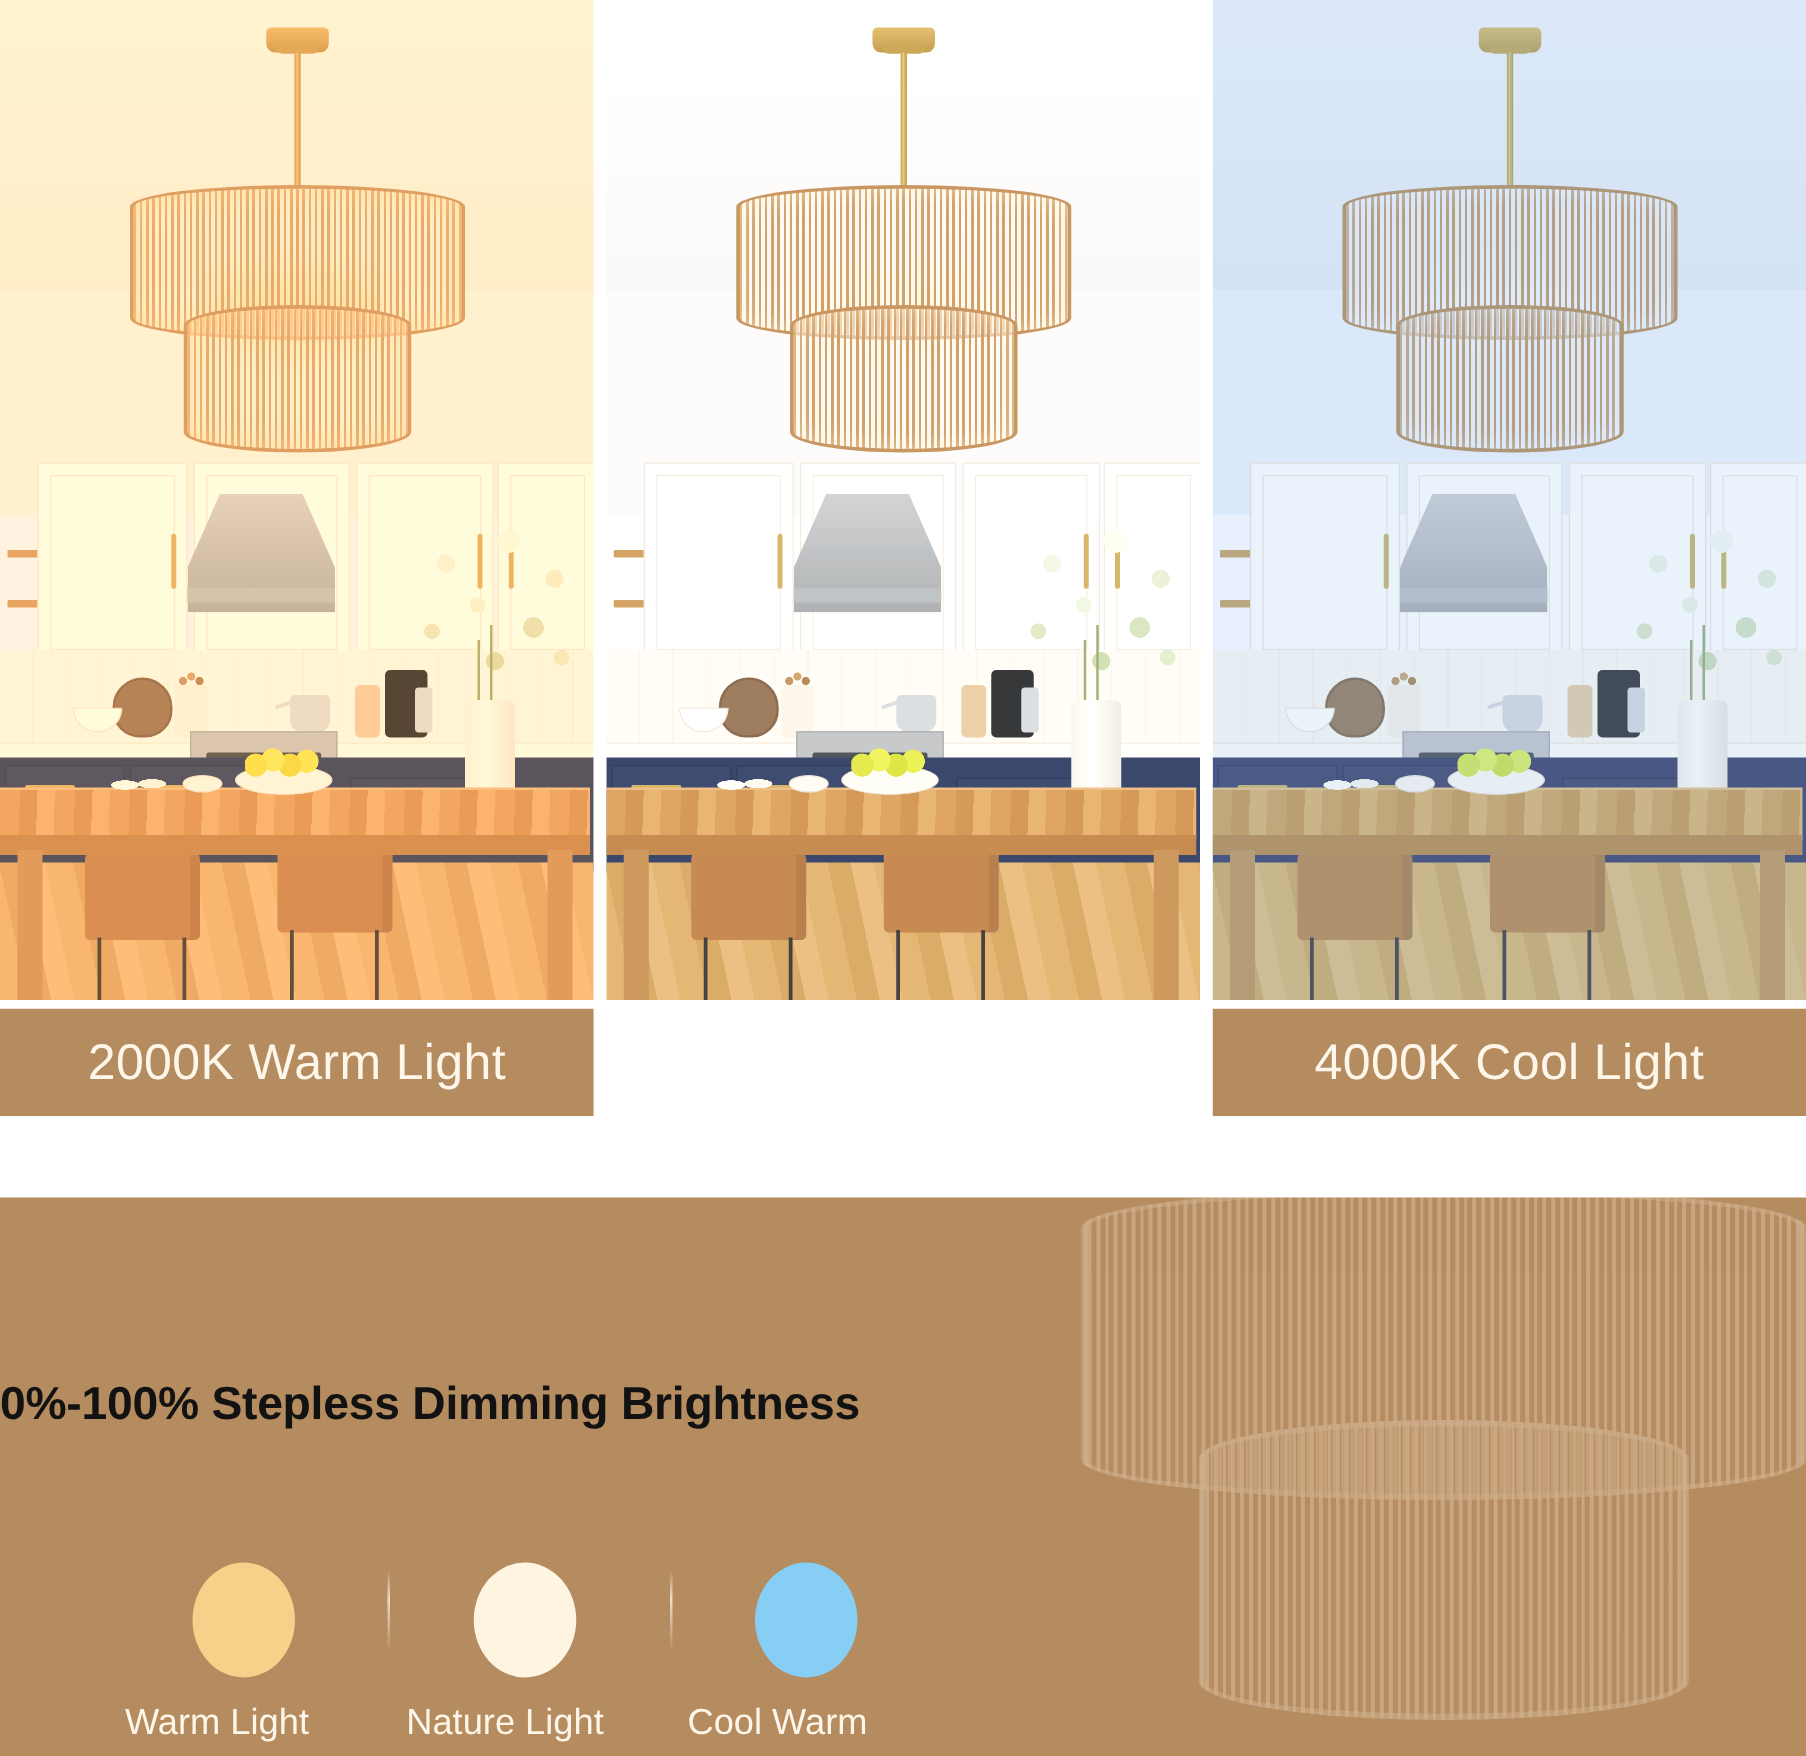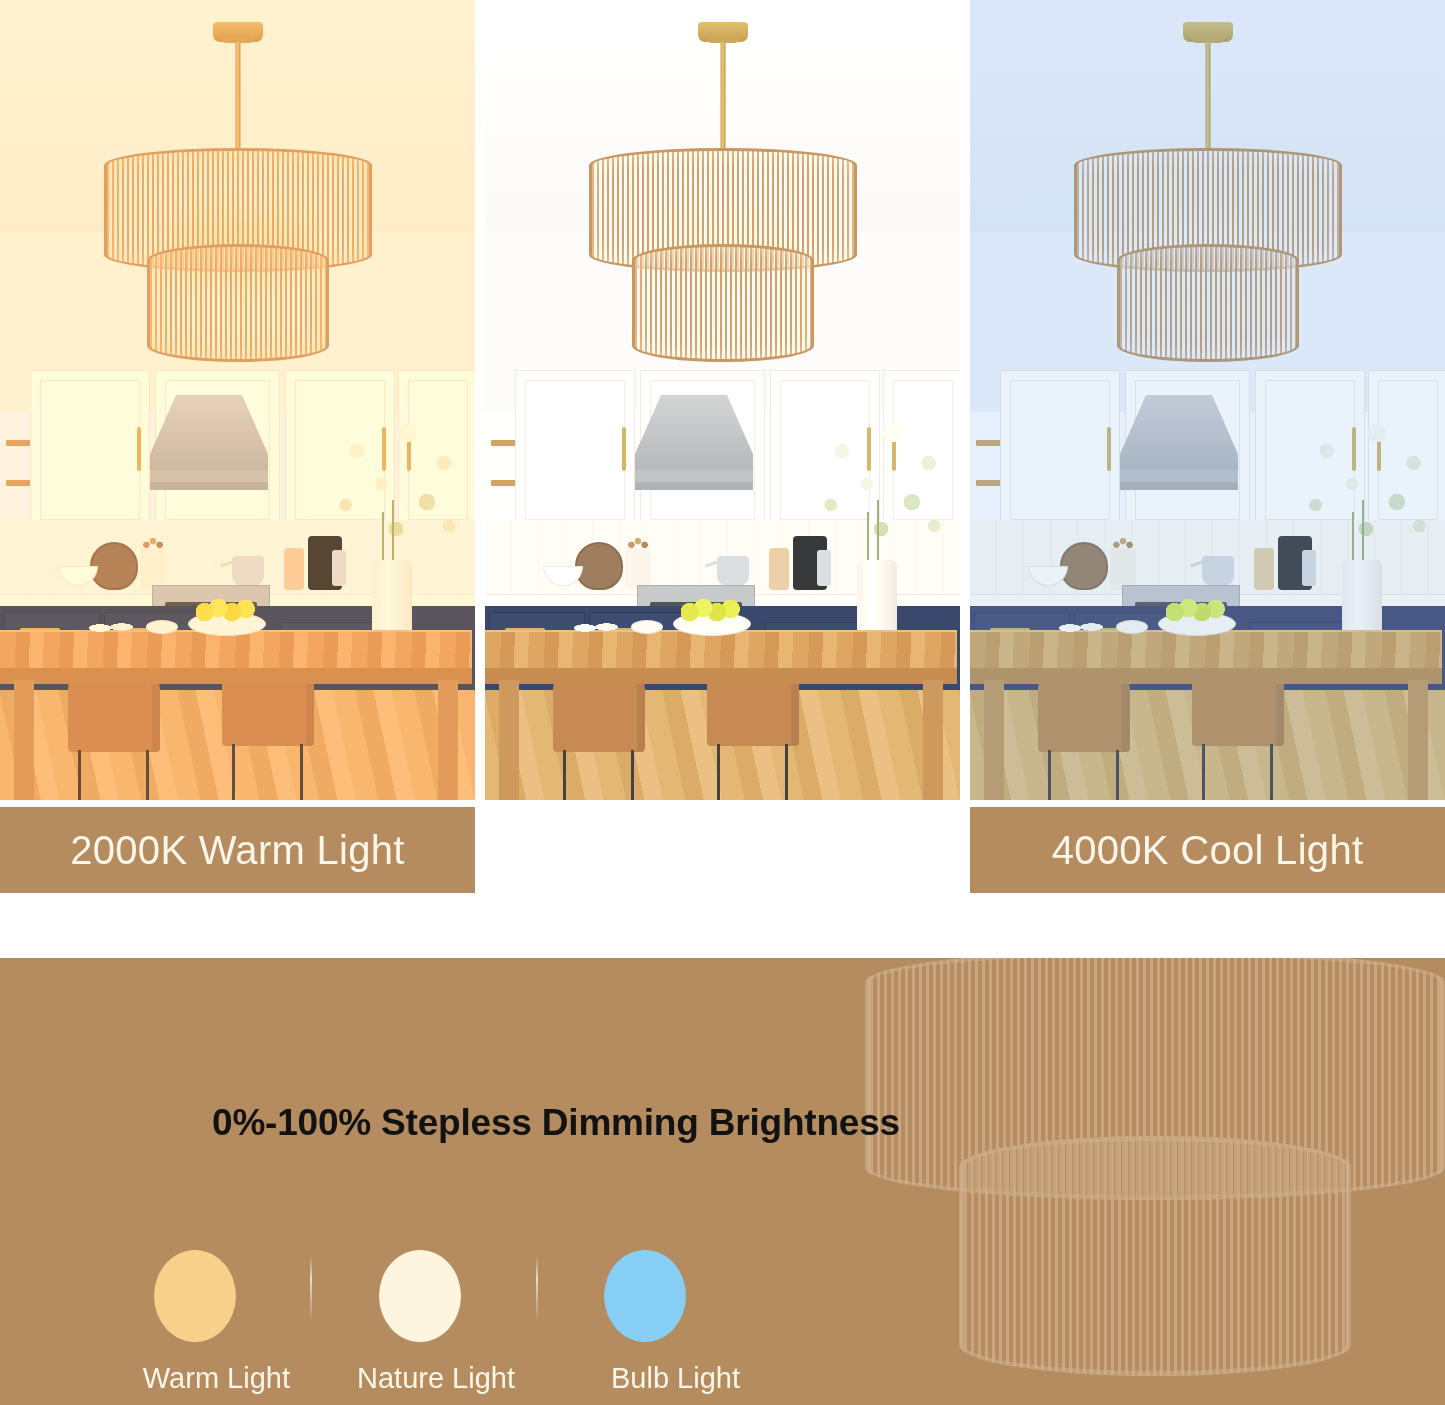--- a/index.html
+++ b/index.html
@@ -139,27 +139,27 @@
              background:#b58b60; overflow:hidden; }
 
   .ghost { position:absolute; right:-20px; top:-18px; width:620px; height:470px; opacity:.34; }
   .g-tier{ position:absolute; left:50%; transform:translateX(-50%); border-radius:50%/13%; }
   .g1 { top:10px;  width:580px; height:250px; }
   .g2 { top:196px; width:392px; height:240px; }
 
   .feat-title { position:absolute; left:0; top:1000px; width:840px; text-align:center;
                 color:#fdf6e6; font-family:"Liberation Serif", serif; font-size:76px; font-weight:700;
                 letter-spacing:1px; }
-  .feat-sub   { position:absolute; left:0; top:1102px; width:900px; text-align:right;
+  .feat-sub   { position:absolute; left:0; top:1102px; width:900px; text-align:left;
                 color:#121212; font-size:37px; font-weight:700; letter-spacing:-.2px; }
   .feat-note  { position:absolute; left:0; top:1166px; width:900px; text-align:center;
                 color:#1a1a1a; font-size:33px; font-weight:400; }
 
   .swatches { position:absolute; left:100px; top:1250px; width:700px; height:150px; }
-  .sw-col   { position:absolute; top:0; width:190px; text-align:right; }
+  .sw-col   { position:absolute; top:0; width:190px; text-align:left; }
   .sw-dot   { width:82px; height:92px; border-radius:50%; margin:0 auto; }
   .sw-label { margin-top:20px; color:#fdf6e9; font-size:29px; white-space:nowrap; }
   .sw-div   { position:absolute; top:6px; width:2px; height:66px;
               background:linear-gradient(180deg,rgba(255,248,235,0) 0%,rgba(255,248,235,.75) 35%,rgba(255,248,235,0) 100%); }
 </style>
 </head>
 <body>
 
 <div id="page">
 
@@ -424,17 +424,17 @@
       <div class="sw-label">Warm Light</div>
     </div>
     <div class="sw-div" style="left:210px"></div>
     <div class="sw-col" style="left:225px">
       <div class="sw-dot" style="background:#fdf5e0"></div>
       <div class="sw-label">Nature Light</div>
     </div>
     <div class="sw-div" style="left:436px"></div>
     <div class="sw-col" style="left:450px">
       <div class="sw-dot" style="background:#87cef5"></div>
-      <div class="sw-label">Bulb Light</div>
+      <div class="sw-label">Cool Warm</div>
     </div>
   </div>
 
 </div>
 
 </body></html>

